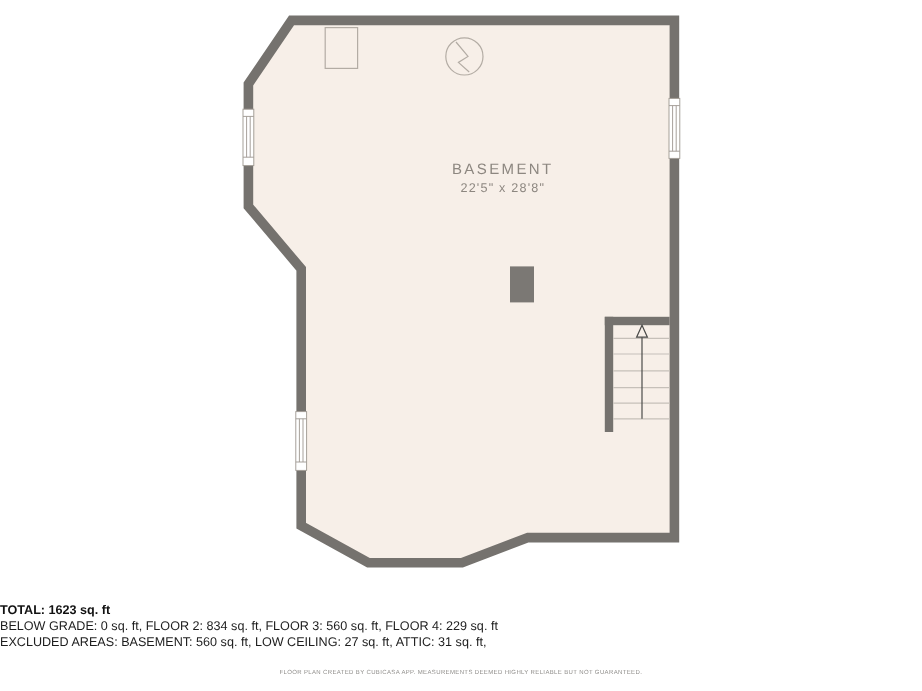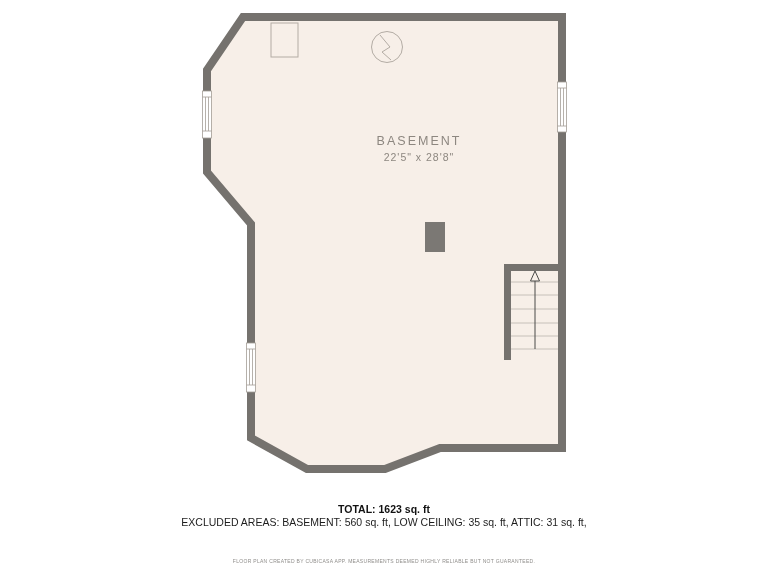--- a/index.html
+++ b/index.html
@@ -28,21 +28,21 @@
   .room-dims {
     margin-top: 3px;
     font-size: 10.5px;
     letter-spacing: 1px;
   }
 
   .summary-block {
     position: absolute;
     left: 0; top: 503px;
     width: 768px;
-    text-align: center;
+    text-align: left;
     color: #1d1d1d;
     font-size: 10.5px;
     line-height: 13px;
   }
   .summary-total { font-weight: bold; color: #111; }
 
   .disclaimer {
     position: absolute;
     left: 0; top: 558px;
     width: 768px;
@@ -121,18 +121,19 @@
     </g>
   </svg>
 
   <div class="room-label-block">
     <div class="room-name">BASEMENT</div>
     <div class="room-dims">22'5" x 28'8"</div>
   </div>
 
   <div class="summary-block">
     <div class="summary-total">TOTAL: 1623 sq. ft</div>
-    <div>EXCLUDED AREAS: BASEMENT: 560 sq. ft, LOW CEILING: 35 sq. ft, ATTIC: 31 sq. ft,</div>
+    <div>BELOW GRADE: 0 sq. ft, FLOOR 2: 834 sq. ft, FLOOR 3: 560 sq. ft, FLOOR 4: 229 sq. ft</div>
+    <div>EXCLUDED AREAS: BASEMENT: 560 sq. ft, LOW CEILING: 27 sq. ft, ATTIC: 31 sq. ft,</div>
   </div>
 
   <div class="disclaimer">FLOOR PLAN CREATED BY CUBICASA APP. MEASUREMENTS DEEMED HIGHLY RELIABLE BUT NOT GUARANTEED.</div>
 
 </div>
 
 </body></html>

